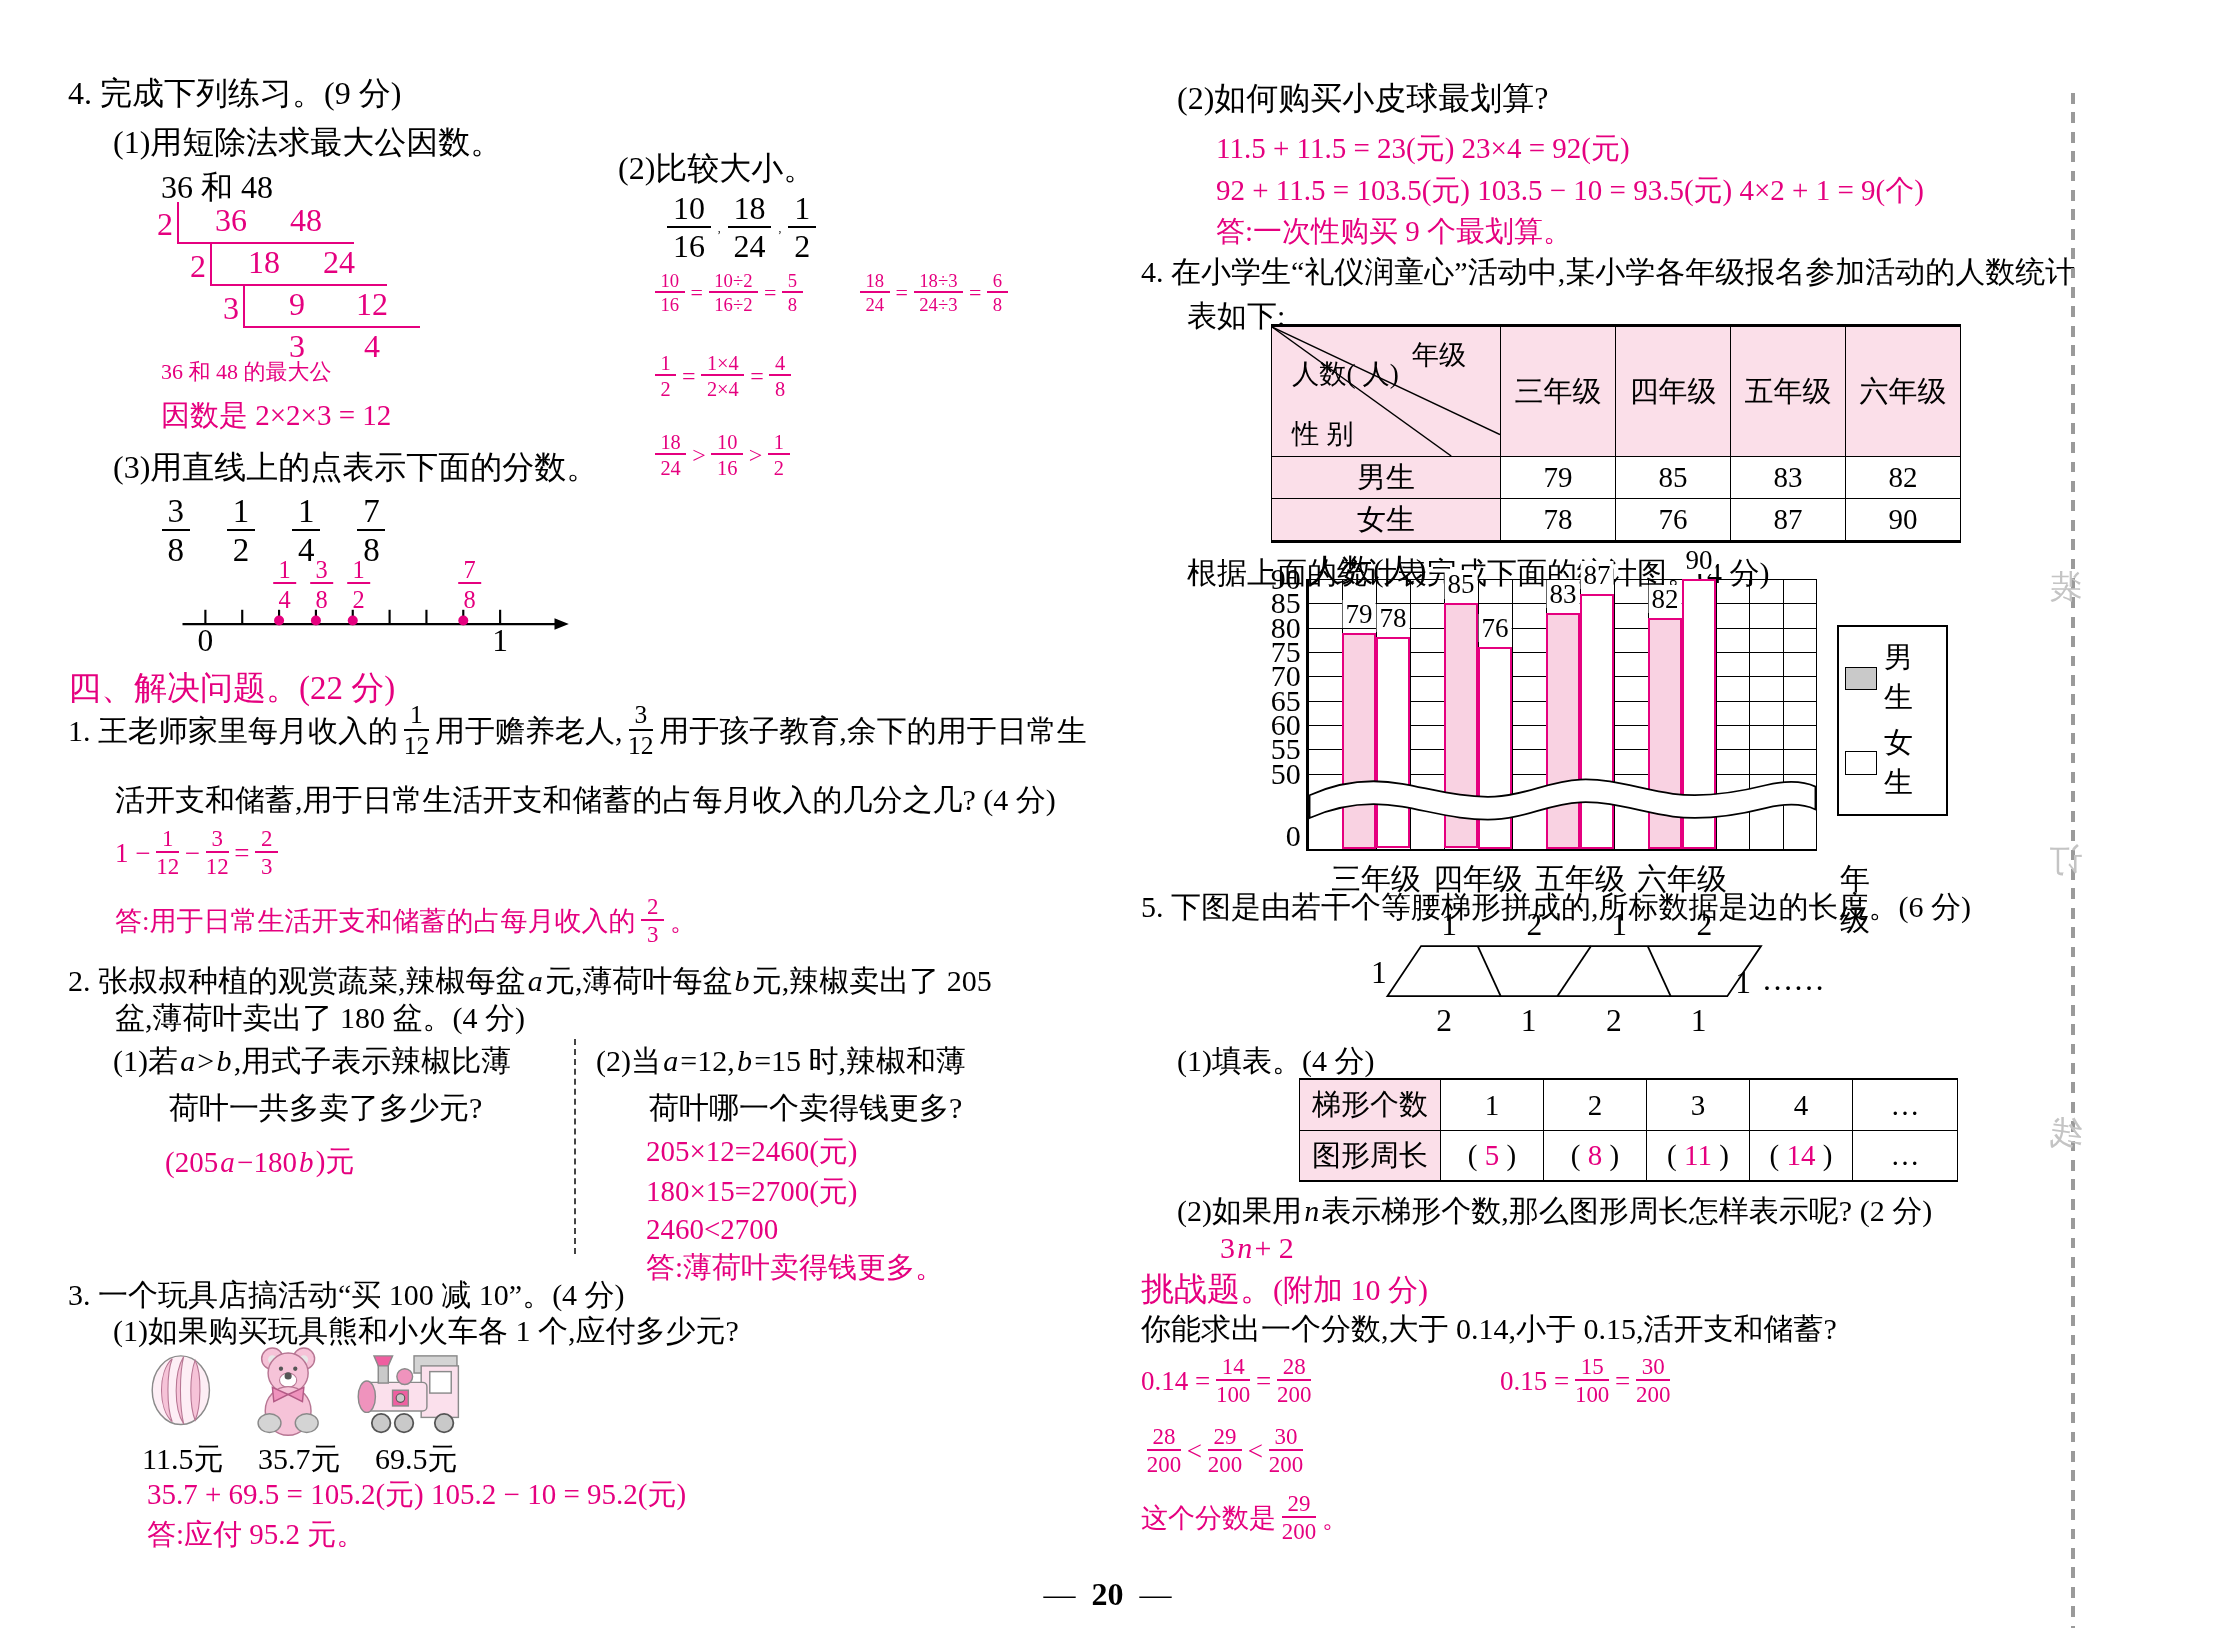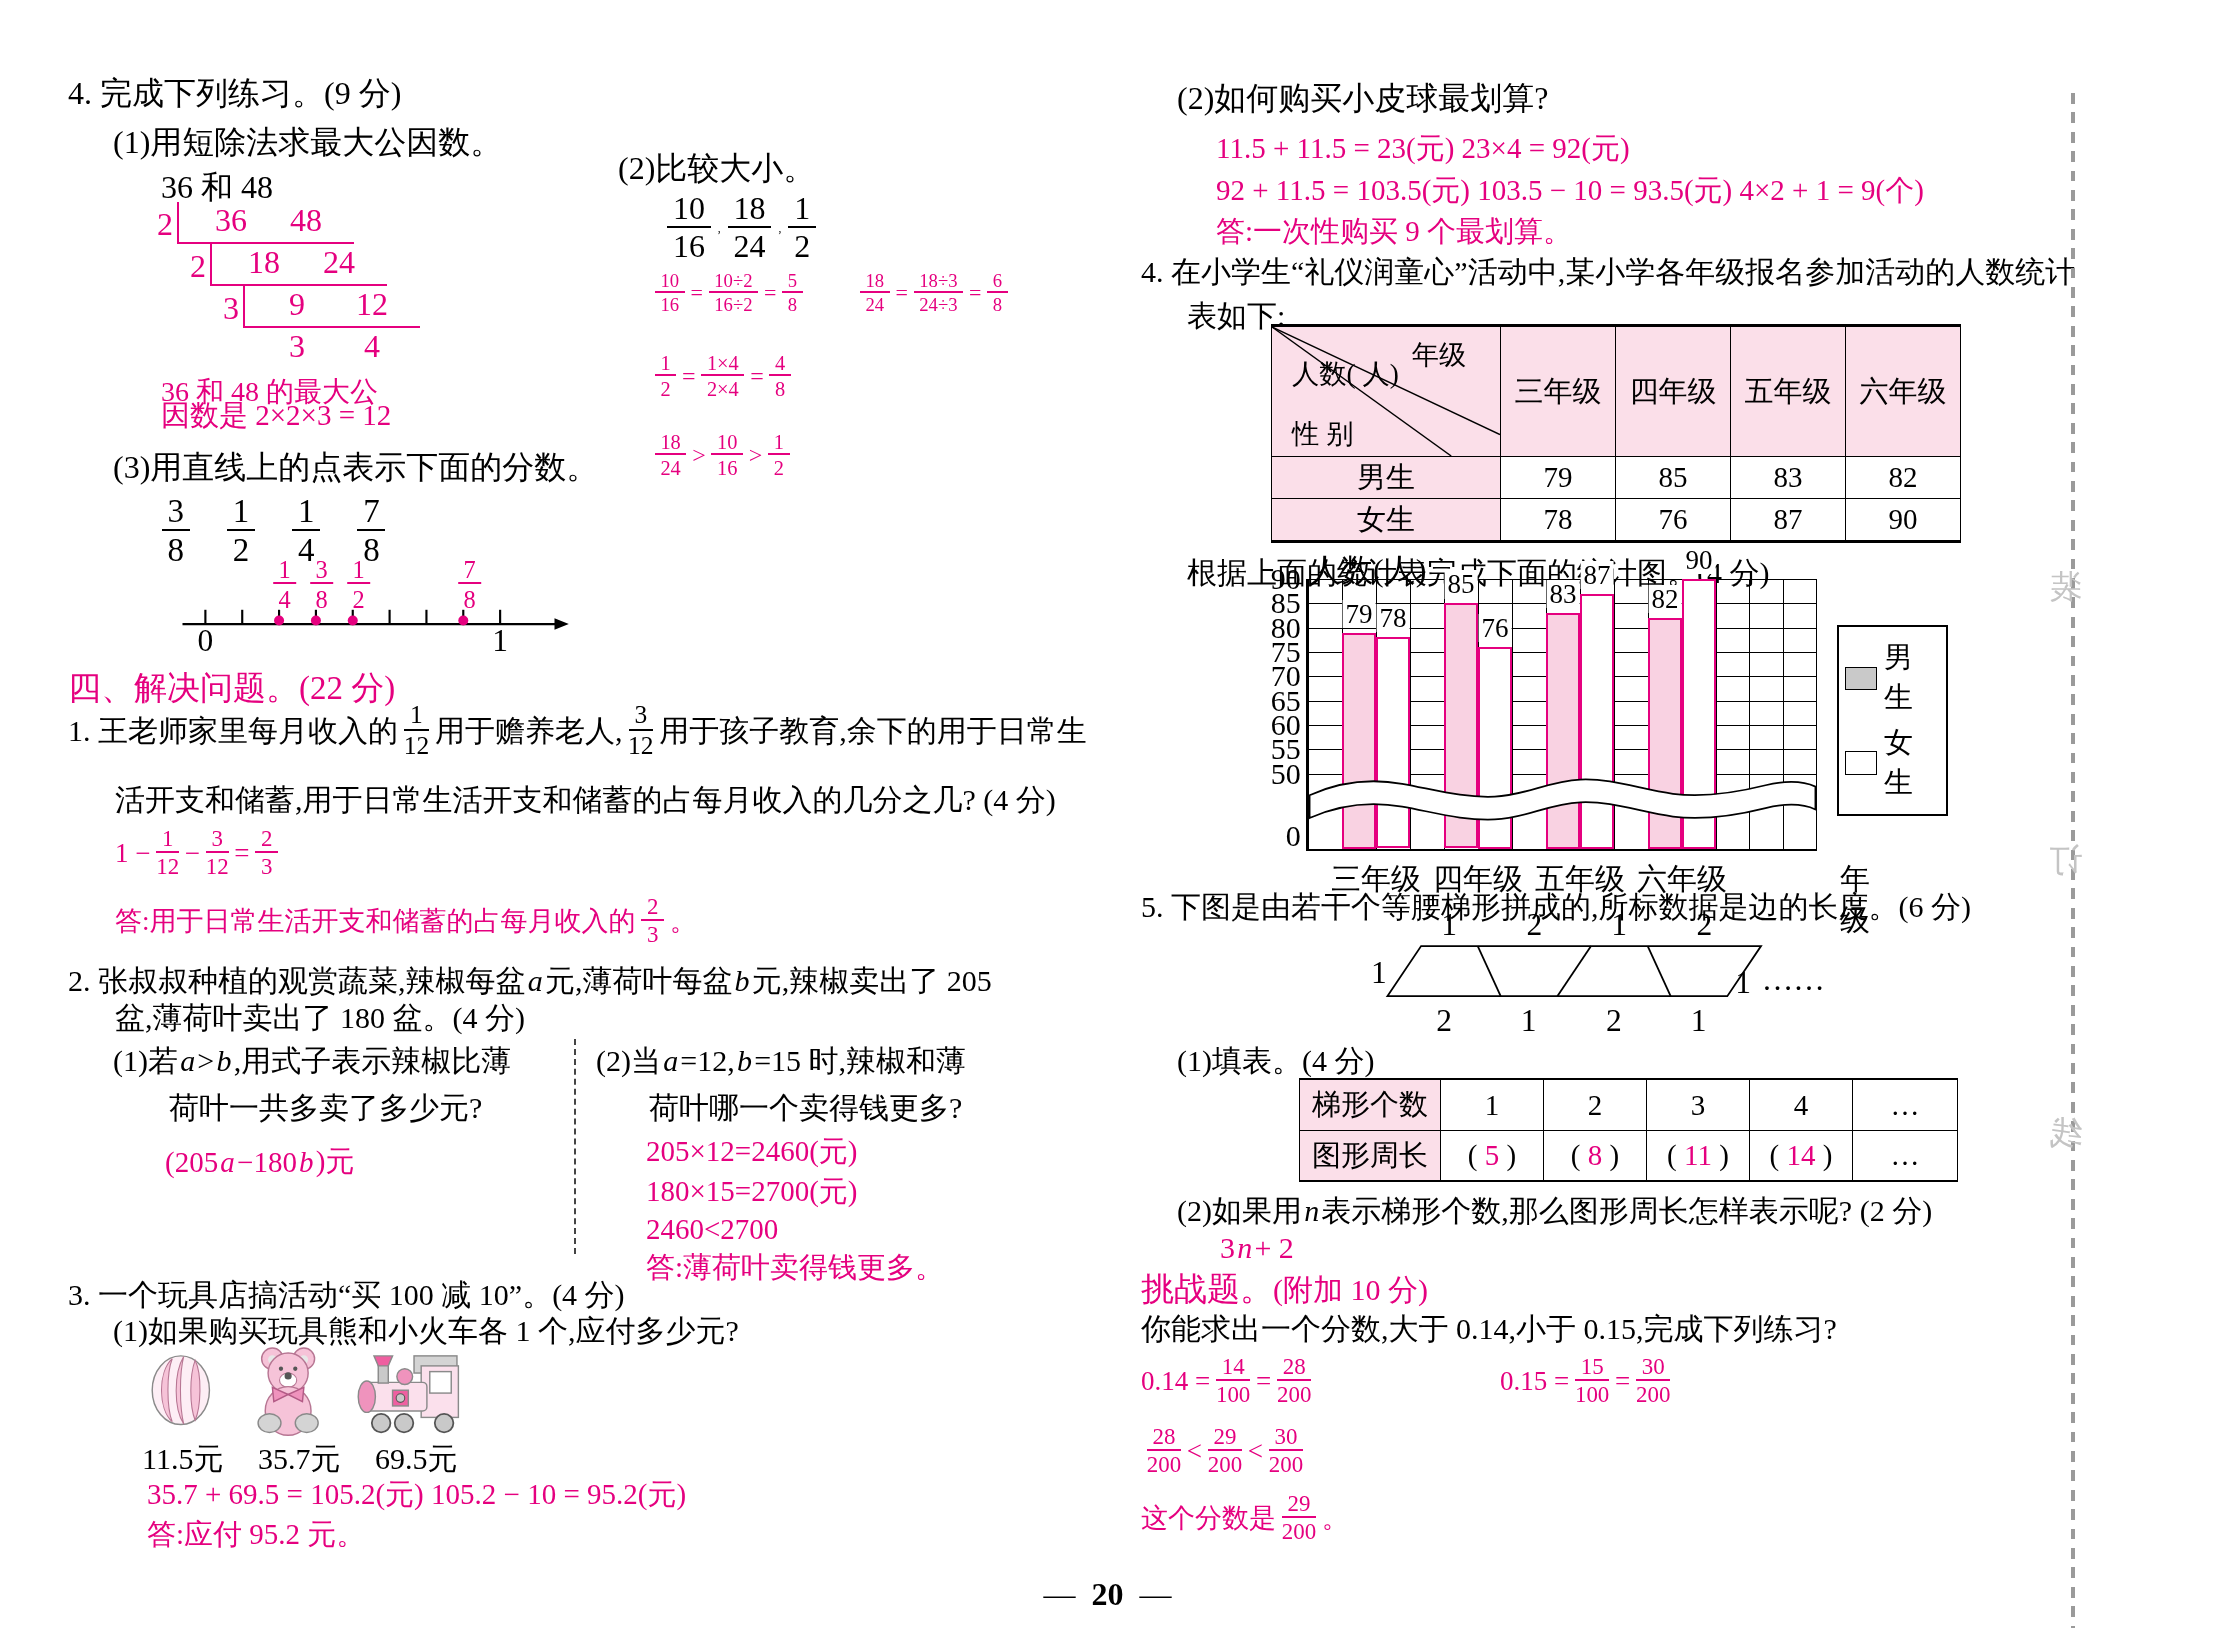--- a/index.html
+++ b/index.html
@@ -95,21 +95,21 @@
         </span>
     </div>
     <div class="sdrow" style="margin-left:66px;">
       <span class="sd-d" style="visibility:hidden;">0</span>
       <span class="sd-b noline">
           <span class="sd-n">3</span>
           <span class="sd-n">4</span>
         </span>
     </div>
   </div>
-  <div class="abs pink" style="left:161px;top:373px;font-size:28px;font-family:Liberation Serif, serif;">36 和 48 的最大公</div>
+  <div class="abs pink" style="left:161px;top:357px;font-size:22px;font-family:Liberation Serif, serif;">36 和 48 的最大公</div>
   <div class="abs pink" style="left:161px;top:396px;font-size:29px;">因数是 2×2×3 = 12</div>
 
   <div class="abs q44" style="left:618px;top:147px;">(2)比较大小。</div>
   <div class="abs mathrow givenfracs" style="left:660px;top:192px;">
       <span class="frac">
         <span class="fn">10</span>
         <span class="fd">16</span>
       </span>
       <span>,</span>
       <span class="frac">
@@ -535,21 +535,21 @@
     </div>
   <div class="abs mathrow pink" style="left:1220px;top:1231px;font-size:30px;">
       <span>3</span>
       <span class="var">n</span>
       <span> + 2</span>
     </div>
 
   <div class="abs" style="left:1141px;top:1267px;">
     <span class="pink bold" style="font-size:33px;">挑战题。</span><span class="pink" style="font-size:30px;">(附加 10 分)</span>
   </div>
-  <div class="abs q" style="left:1141px;top:1310px;">你能求出一个分数,大于 0.14,小于 0.15,完成下列练习?</div>
+  <div class="abs q" style="left:1141px;top:1310px;">你能求出一个分数,大于 0.14,小于 0.15,活开支和储蓄?</div>
   <div class="abs mathrow pink" style="left:1141px;top:1355px;font-size:27px;">
       <span>0.14 =</span>
       <span class="frac">
         <span class="fn">14</span>
         <span class="fd">100</span>
       </span>
       <span>=</span>
       <span class="frac">
         <span class="fn">28</span>
         <span class="fd">200</span>

